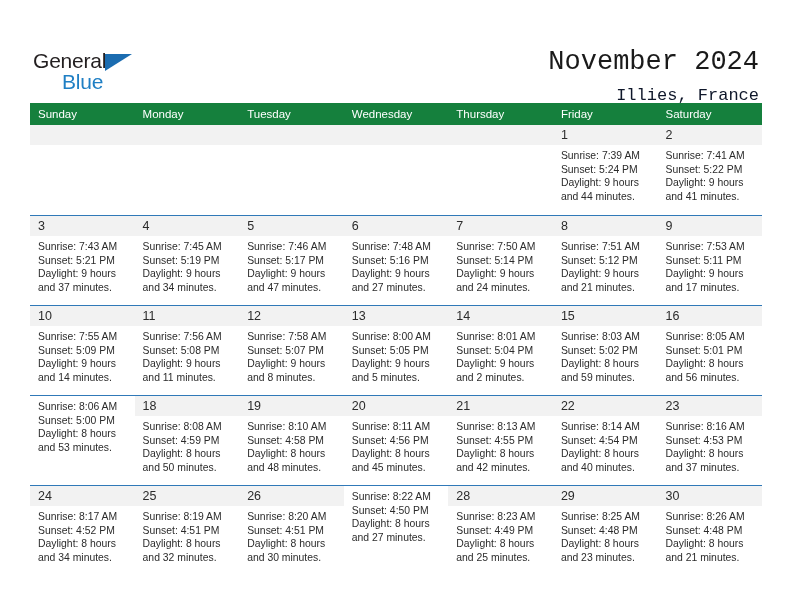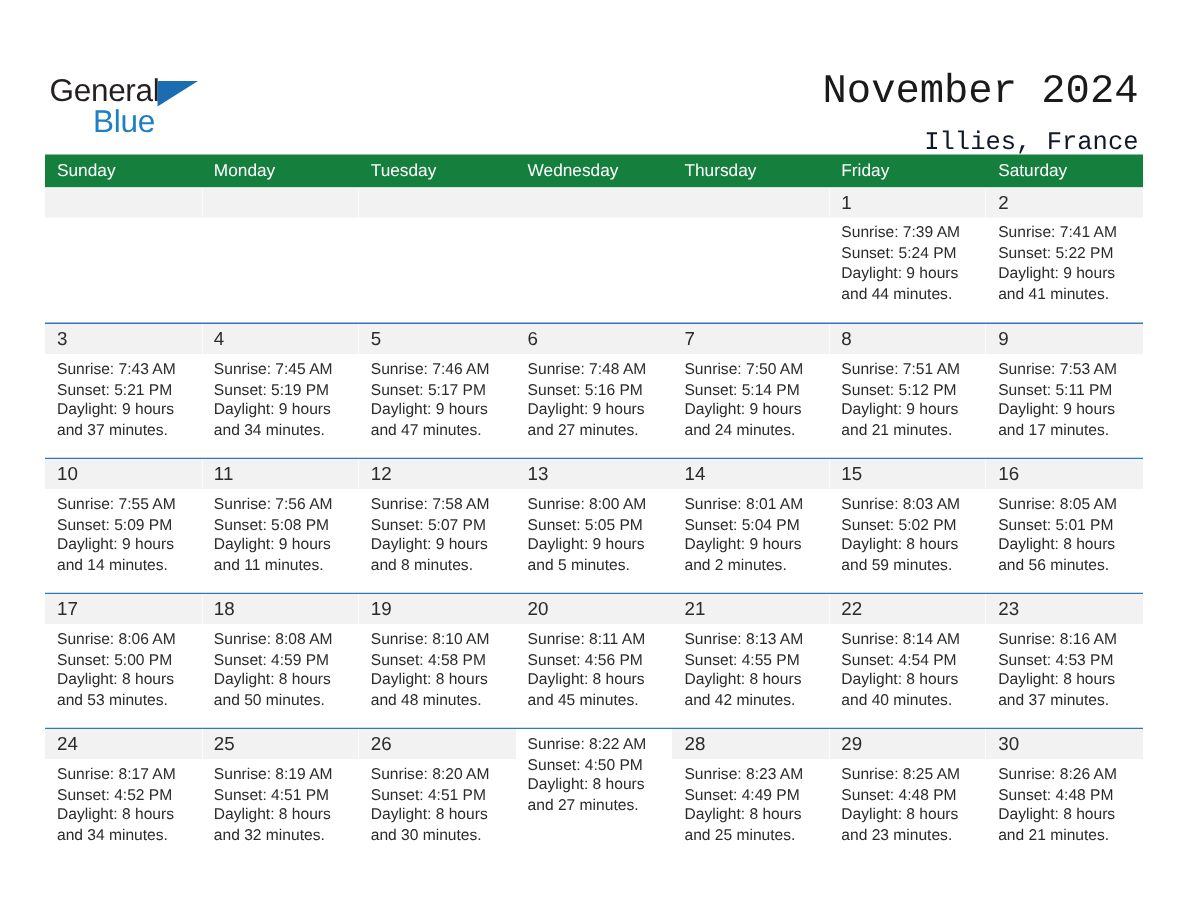--- a/index.html
+++ b/index.html
@@ -346,21 +346,20 @@
             <div class="info">
               <div>Sunrise: 8:05 AM</div>
               <div>Sunset: 5:01 PM</div>
               <div>Daylight: 8 hours</div>
               <div>and 56 minutes.</div>
             </div>
           </div>
         </div>
         <div class="week">
           <div class="cell">
-            <div class="daynum-bar"><span class="daynum">17</span></div>
             <div class="info">
               <div>Sunrise: 8:06 AM</div>
               <div>Sunset: 5:00 PM</div>
               <div>Daylight: 8 hours</div>
               <div>and 53 minutes.</div>
             </div>
           </div>
           <div class="cell">
             <div class="daynum-bar"><span class="daynum">18</span></div>
             <div class="info">

